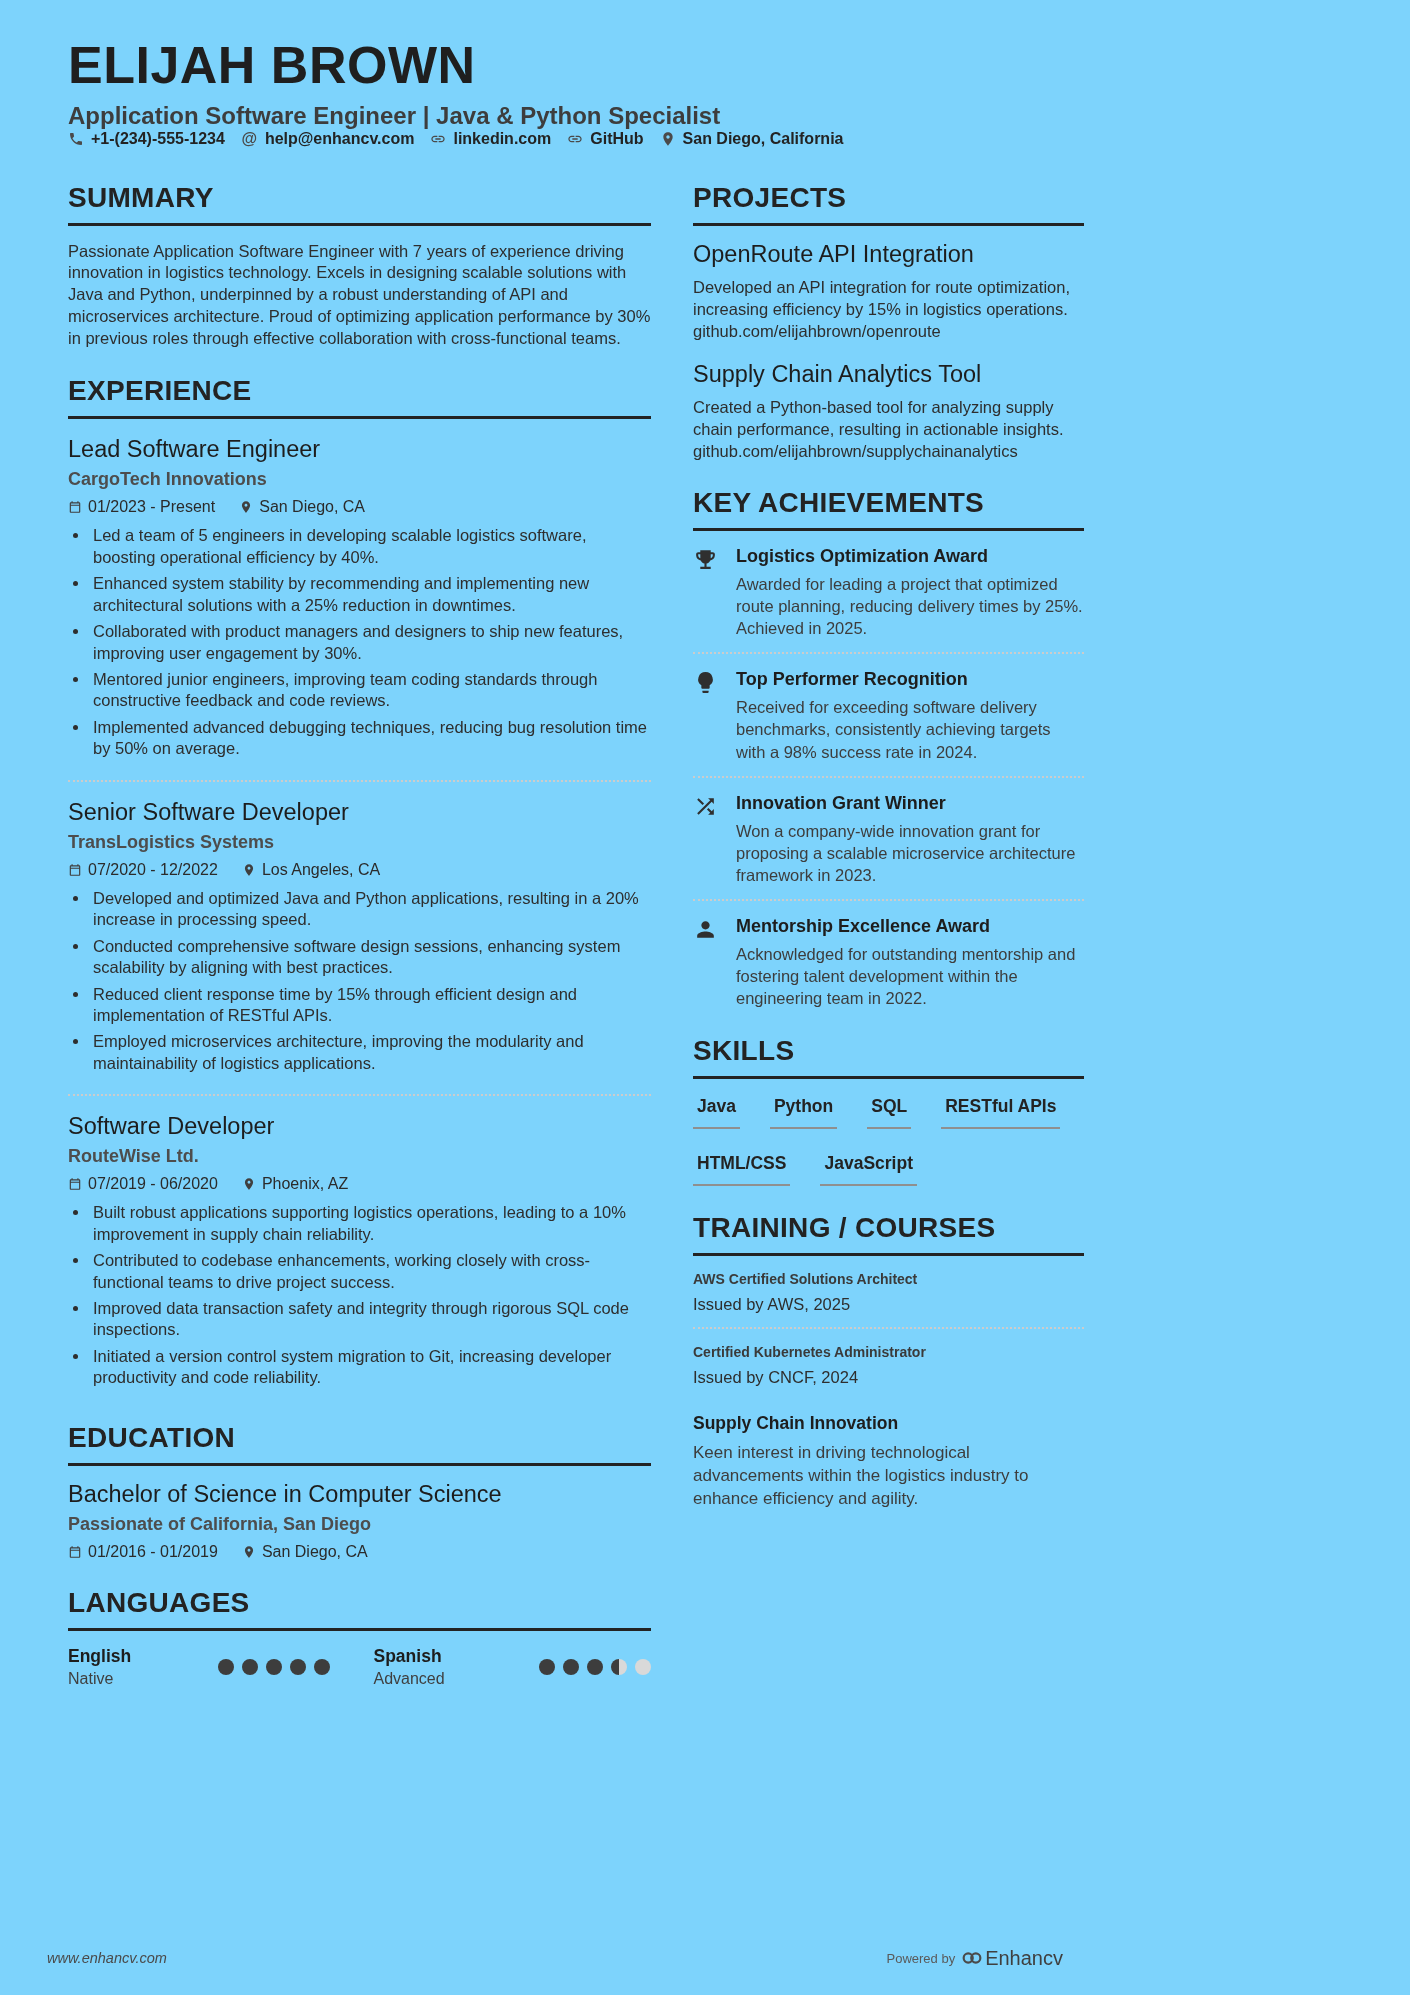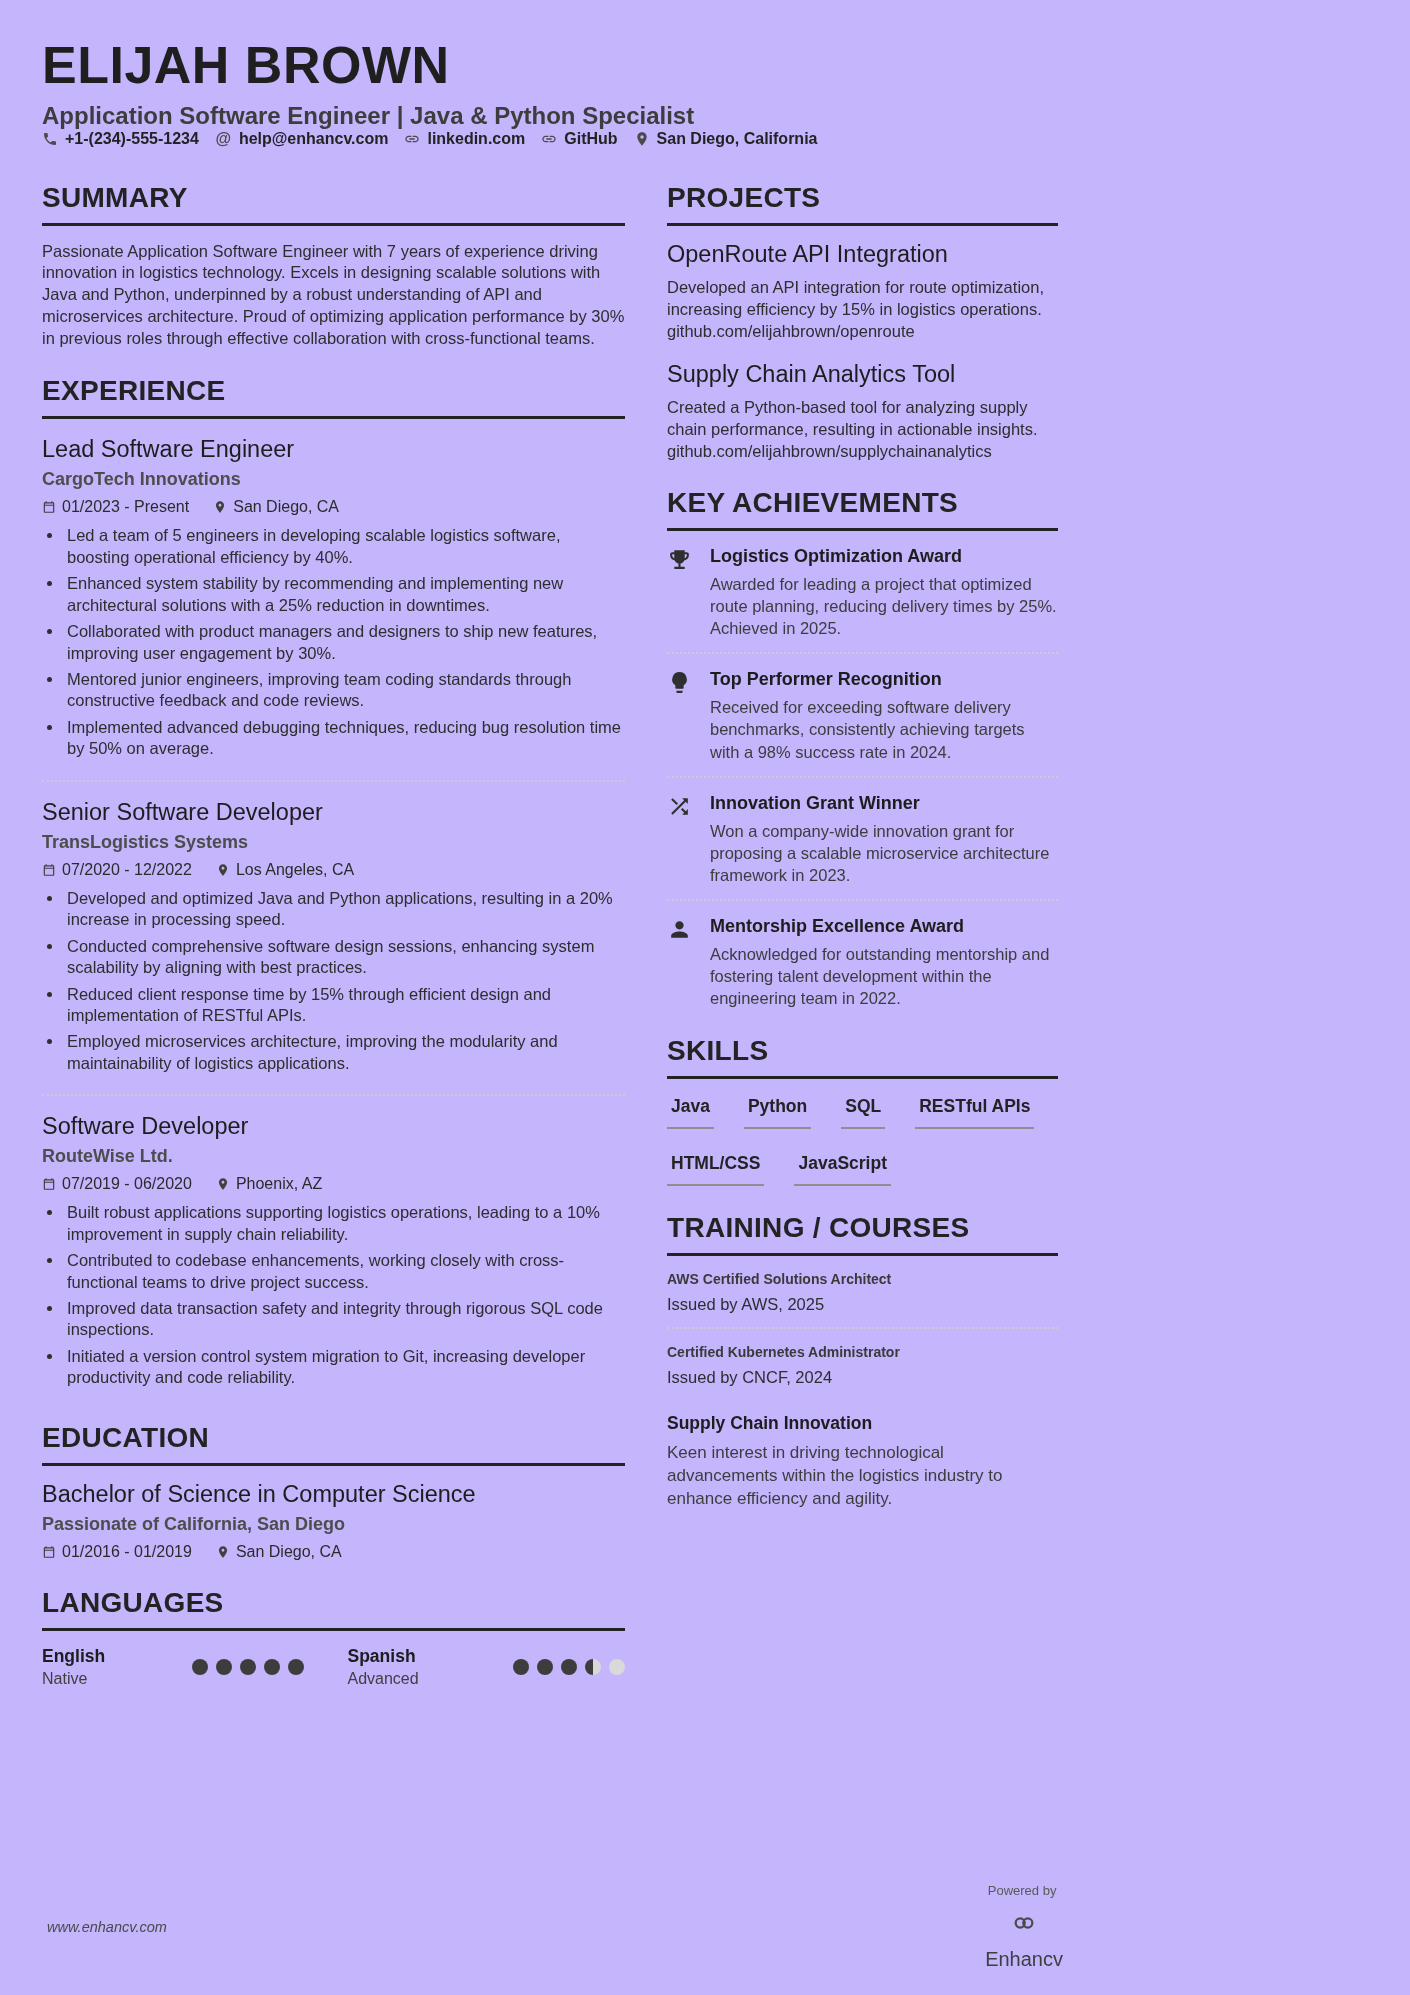--- a/index.html
+++ b/index.html
@@ -1,18 +1,18 @@
 <!DOCTYPE html>
 <html><head>
 <meta charset="utf-8">
 <style>
   * { margin:0; padding:0; box-sizing:border-box; }
   html,body { background:#ffffff; }
   body { width:1410px; font-family:"Liberation Sans", sans-serif; color:#2e2e2e; }
-  .page { position:relative; width:1410px; height:1995px; background:#c4b5fd; padding:38px 47px 0 42px; overflow:hidden; }
+  .page { position:relative; width:1410px; height:1995px; background:#7dd3fc; padding:38px 47px 0 68px; overflow:hidden; }
 
   
   .name { font-size:52px; font-weight:800; letter-spacing:0.5px; color:#1f1f1f; line-height:1.05; }
   .headline { font-size:24px; font-weight:600; color:#3d3d3d; margin-top:9px; }
   .contact-row { display:flex; align-items:center; gap:16px; flex-wrap:wrap; }
   .contact { display:inline-flex; align-items:center; gap:7px; font-size:16px; font-weight:700; color:#232323; cursor:pointer; }
   .icn { width:16px; height:16px; fill:#4a4a4a; flex:0 0 auto; }
   .at-icon { display:inline-flex; width:17px; height:17px; align-items:center; justify-content:center; font-size:16px; font-weight:700; color:#4a4a4a; }
 
   
@@ -70,21 +70,21 @@
   .lang-level { font-size:16px; color:#3f3f3f; margin-top:3px; }
   .dots { display:flex; gap:8px; }
   .dot { width:16px; height:16px; border-radius:50%; display:inline-block; }
   .dot.full { background:#3d3d3d; }
   .dot.half { background:linear-gradient(90deg,#3d3d3d 50%,#d9d9d9 50%); }
   .dot.empty { background:#d9d9d9; }
 
   
   .footer { position:absolute; left:47px; right:347px; bottom:24px; display:flex; justify-content:space-between; align-items:center; }
   .site { font-size:14.5px; color:#4a4a4a; cursor:pointer;font-style:italic; }
-  .powered { display:flex; align-items:center; gap:12px; cursor:pointer;flex-direction:column; }
+  .powered { display:flex; align-items:center; gap:0; cursor:pointer; }
   .powered-label { font-size:13px; color:#5a5a5a; margin-right:4px; }
   .brand-icon { width:26px; height:26px; }
   .brand-name { font-size:20px; font-weight:500; color:#3f3f3f; }
 </style>
 </head>
 <body>
 
 <div class="page">
 
   <header>

